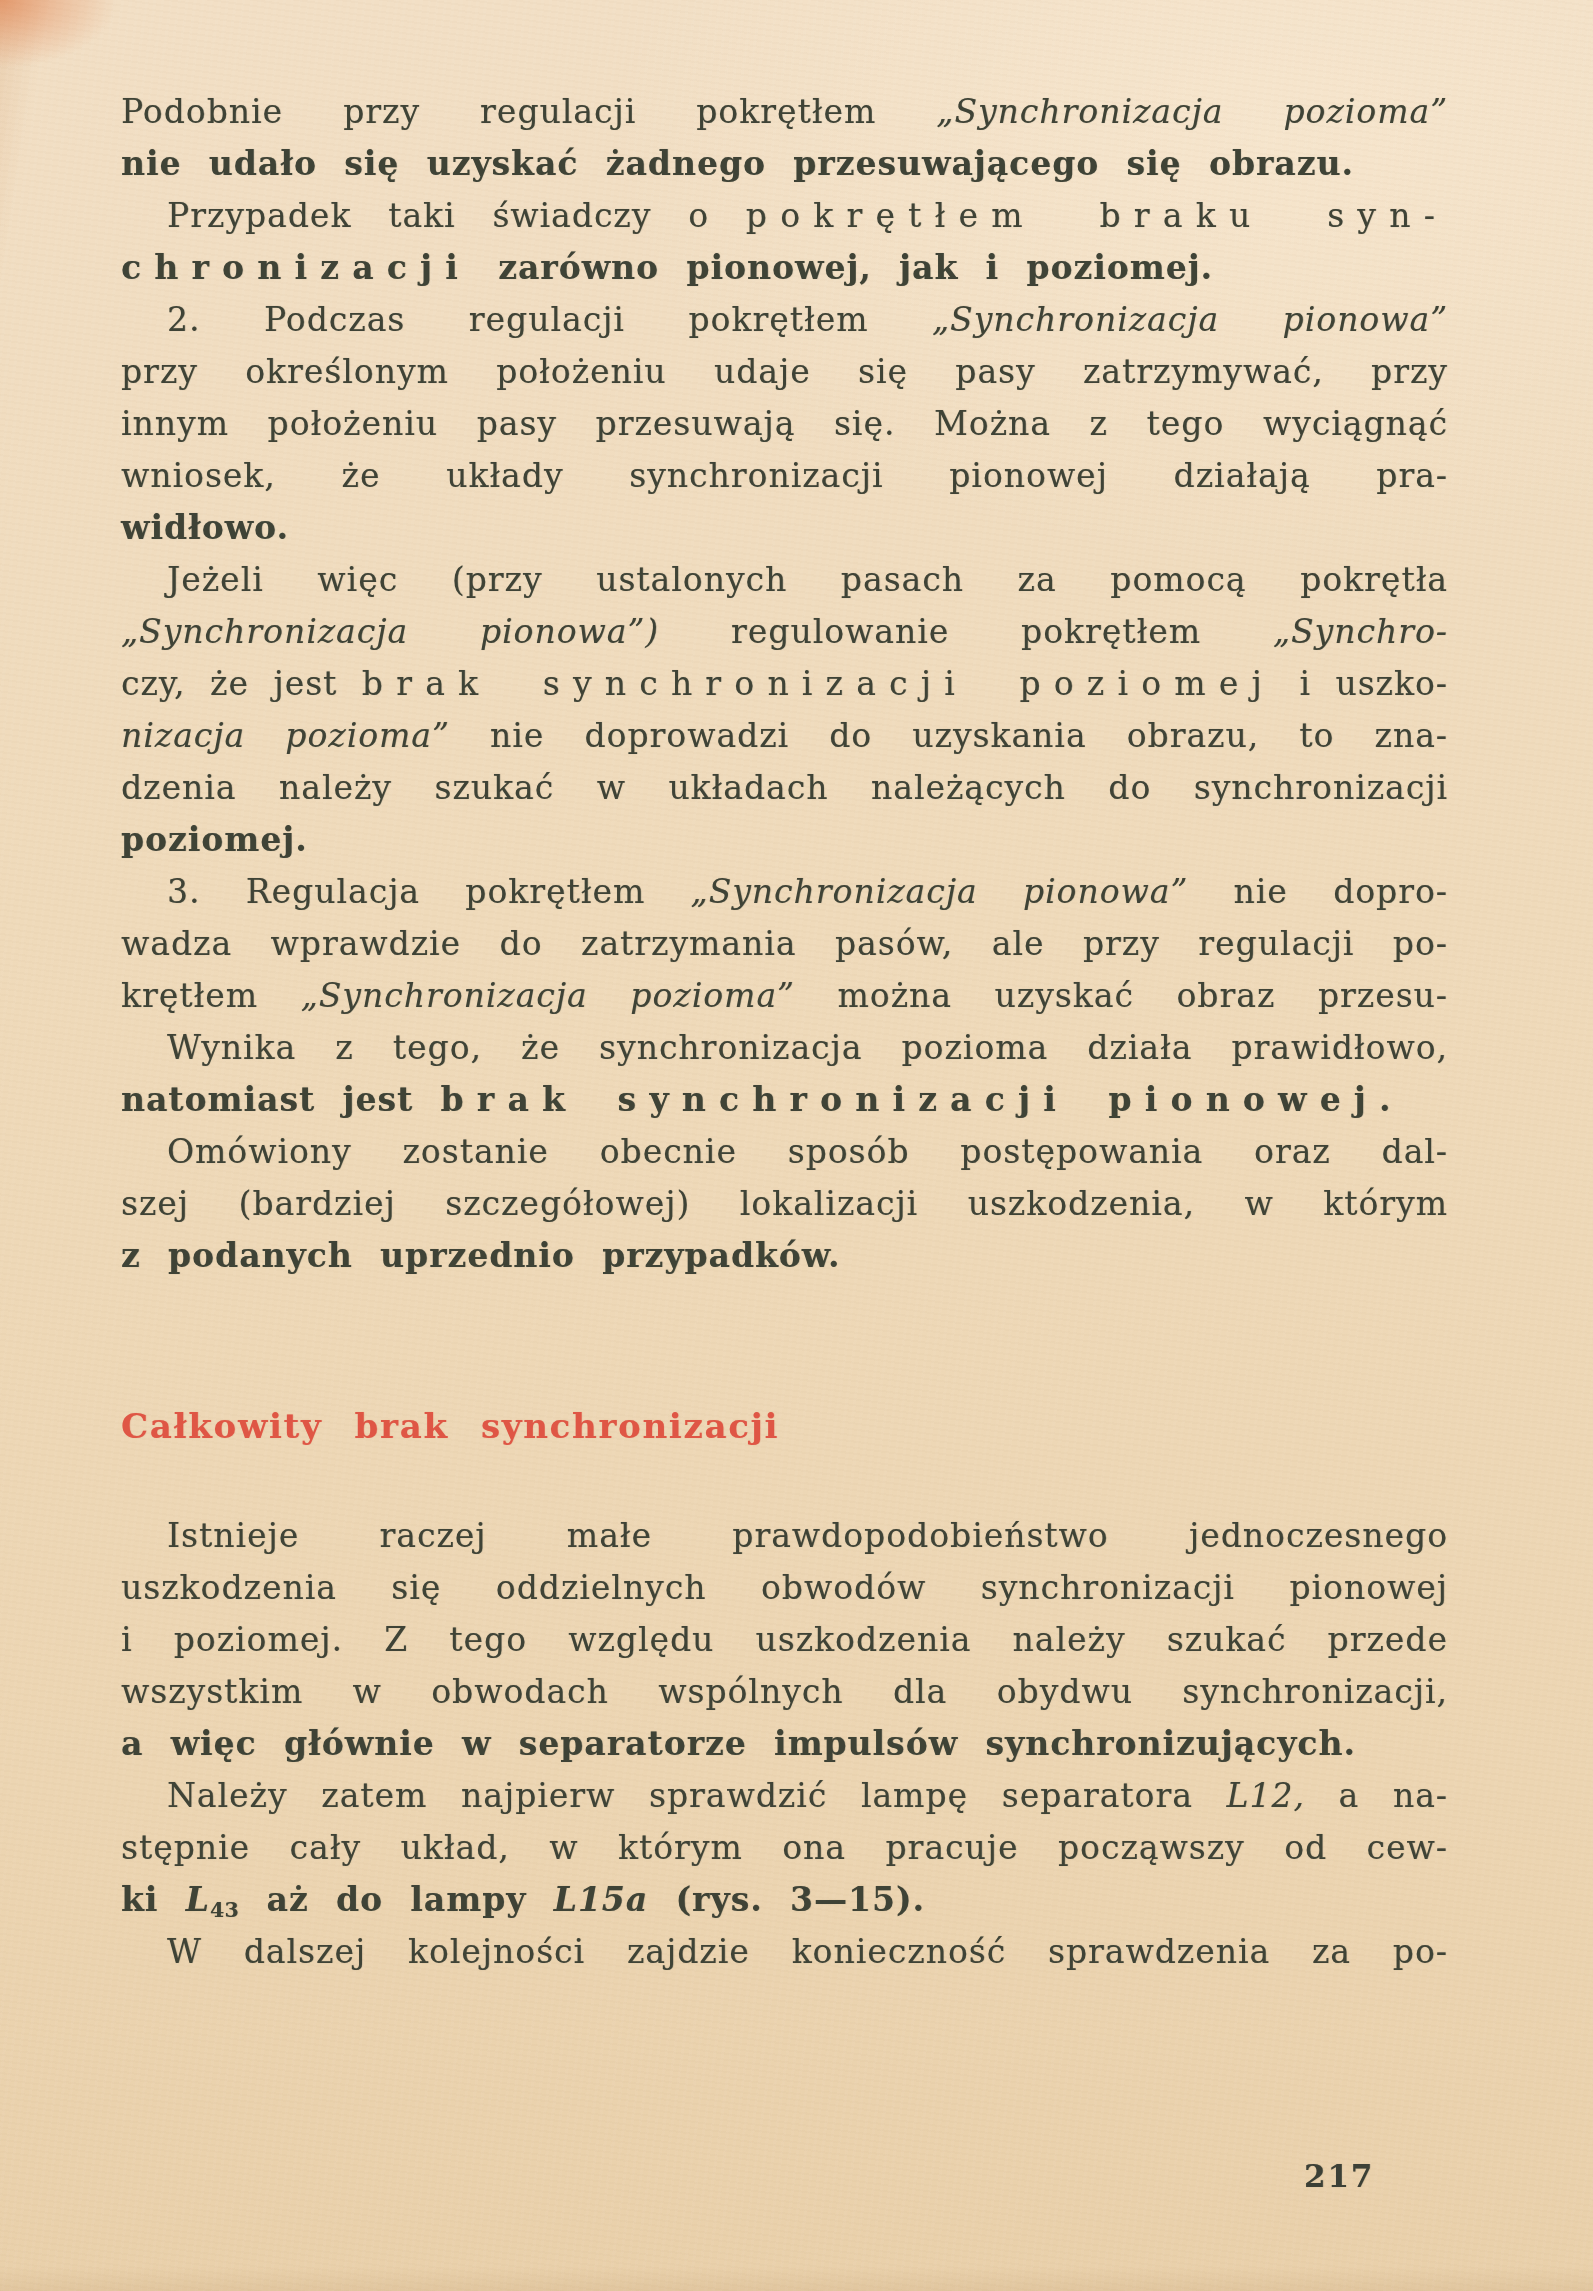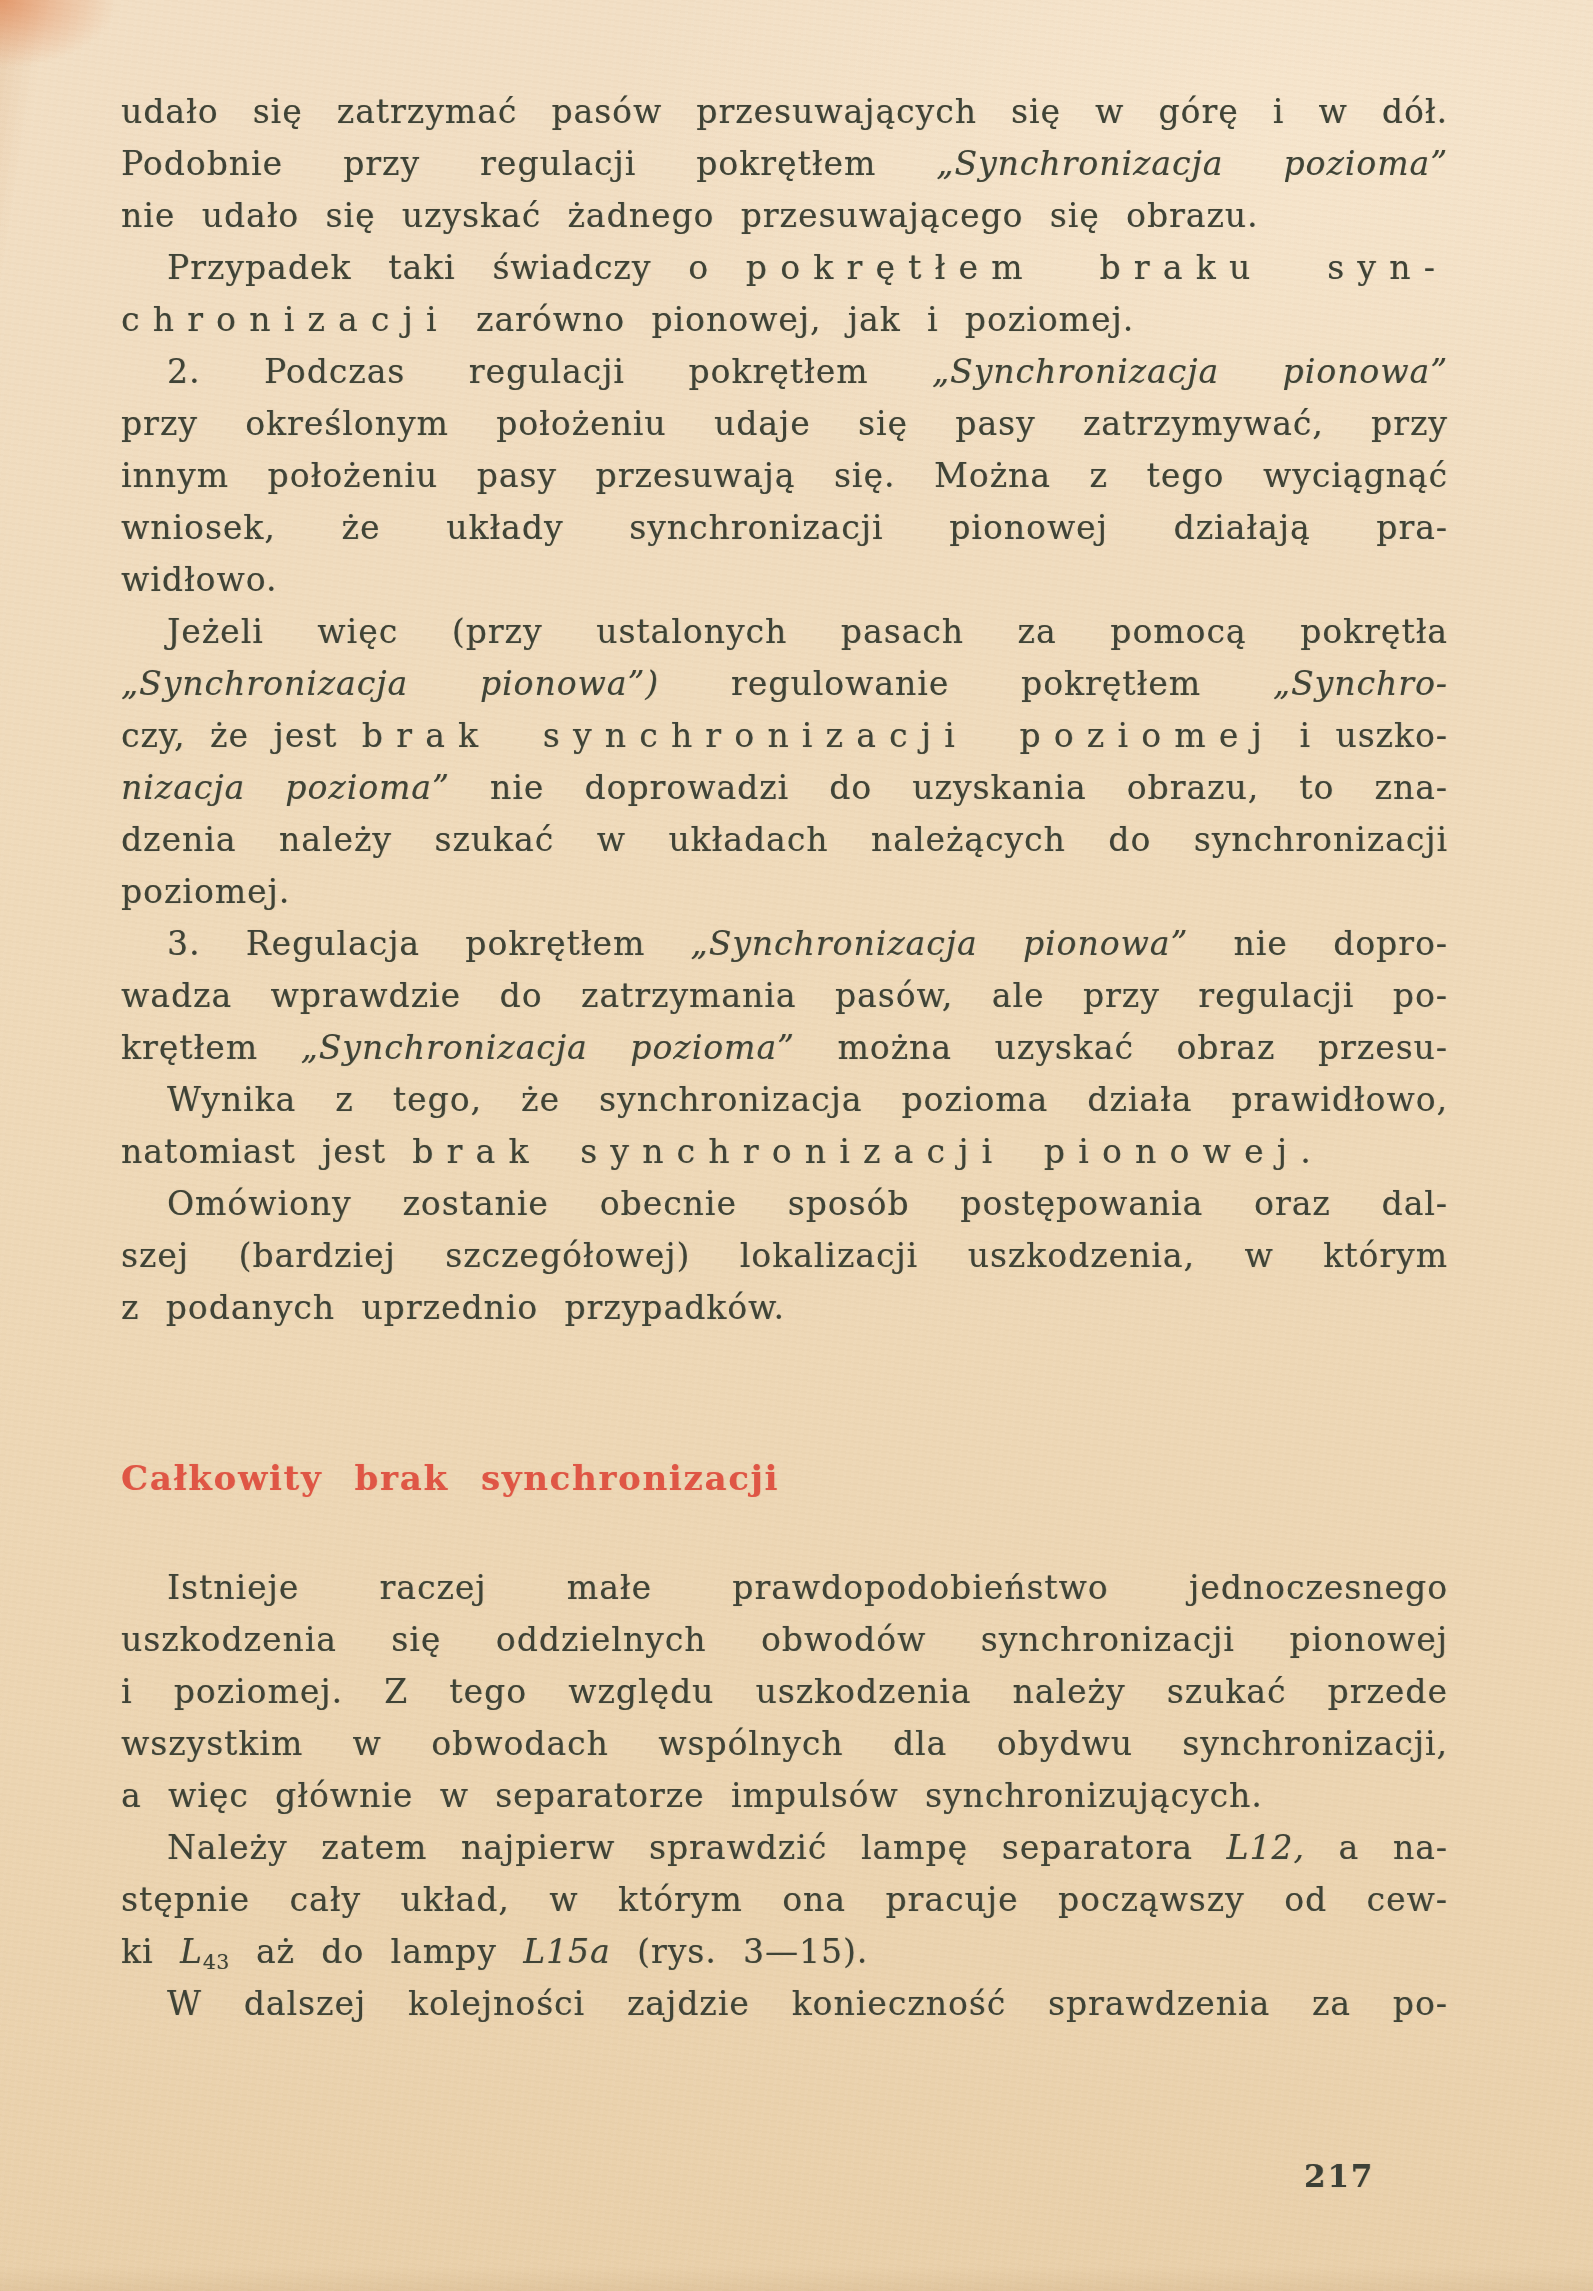--- a/index.html
+++ b/index.html
@@ -43,20 +43,21 @@
   .line {
     height: 52px; line-height: 52px;
     text-align: justify;
     text-align-last: justify;
     text-justify: inter-word;
   }
   .line.left {
     text-align: left;
     text-align-last: left;
     word-spacing: 0.45em;
+    font-weight: bold;
   }
   .line.indent { text-indent: 46px; }
   .it  { font-style: italic; }
   .ls  { letter-spacing: 0.4em; word-spacing: 0.45em; }
   .sub { font-size: 0.62em; vertical-align: -0.28em; letter-spacing: 0.02em; }
   .heading {
     height: 52px; line-height: 52px;
     margin-top: 118px; margin-bottom: 58px;
     font-weight: 700;
     font-size: 34px;
@@ -73,21 +74,20 @@
 </style>
 </head>
 <body>
 
 <div class="page">
   <div class="grain"></div>
   <div class="corner-smudge"></div>
   <div class="bottom-shade"></div>
 
   <div class="text-col">
-      <div class="line"><span>udało się zatrzymać pasów przesuwających się w górę i w dół.</span></div>
       <div class="line"><span>Podobnie przy regulacji pokrętłem </span><span class="it">„Synchronizacja pozioma”</span></div>
       <div class="line left"><span>nie udało się uzyskać żadnego przesuwającego się obrazu.</span></div>
       <div class="line indent"><span>Przypadek taki świadczy o </span><span class="ls">pokrętłem braku syn-</span></div>
       <div class="line left"><span class="ls">chronizacji</span><span> zarówno pionowej, jak i poziomej.</span></div>
       <div class="line indent"><span>2. Podczas regulacji pokrętłem </span><span class="it">„Synchronizacja pionowa”</span></div>
       <div class="line"><span>przy określonym położeniu udaje się pasy zatrzymywać, przy</span></div>
       <div class="line"><span>innym położeniu pasy przesuwają się. Można z tego wyciągnąć</span></div>
       <div class="line"><span>wniosek, że układy synchronizacji pionowej działają pra-</span></div>
       <div class="line left"><span>widłowo.</span></div>
       <div class="line indent"><span>Jeżeli więc (przy ustalonych pasach za pomocą pokrętła</span></div>

